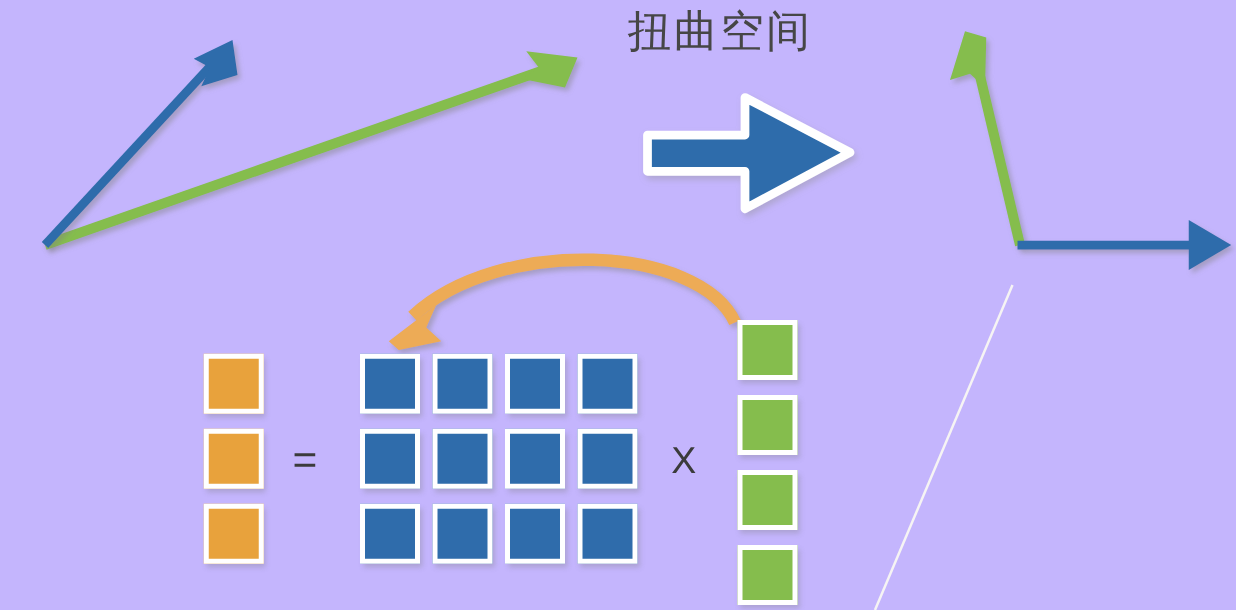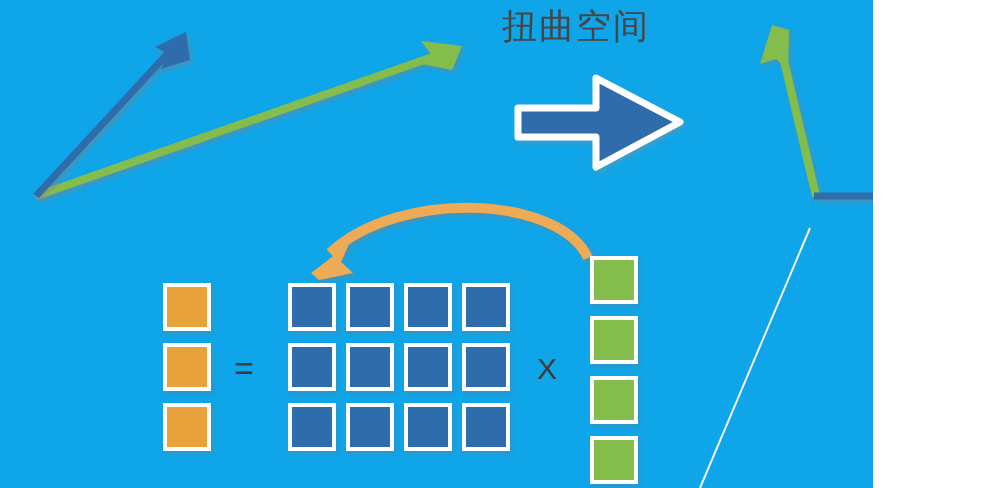--- a/index.html
+++ b/index.html
@@ -5,23 +5,23 @@
   html, body {
     margin: 0;
     padding: 0;
     background: #ffffff;
   }
   body {
     font-family: "Liberation Sans", sans-serif;
   }
   #stage {
     position: relative;
-    width: 873px;
+    width: 989px;
     height: 488px;
-    background: #0ea5e9;
+    background: #c4b5fd;
     overflow: hidden;
   }
   #vector-canvas {
     position: absolute;
     left: 0;
     top: 0;
     width: 989px;
     height: 488px;
   }
   .title-text {

